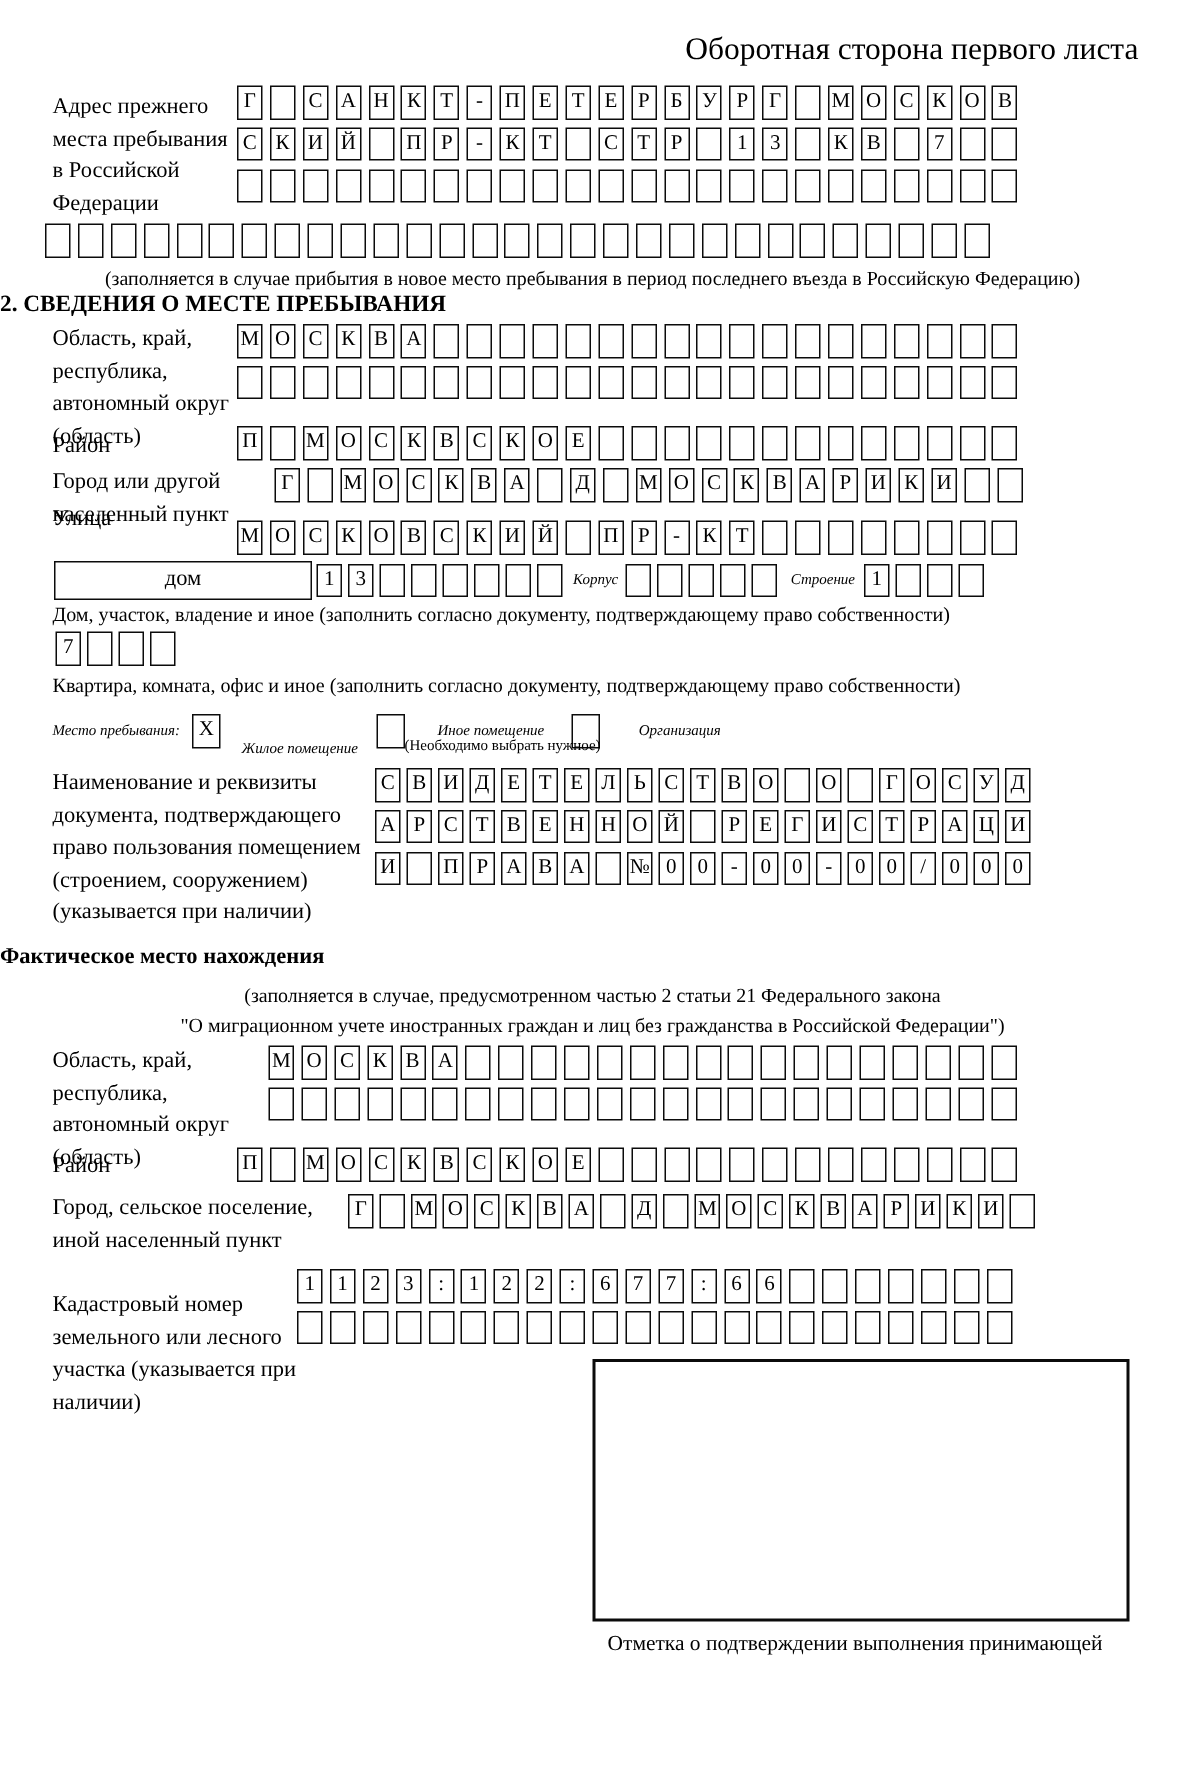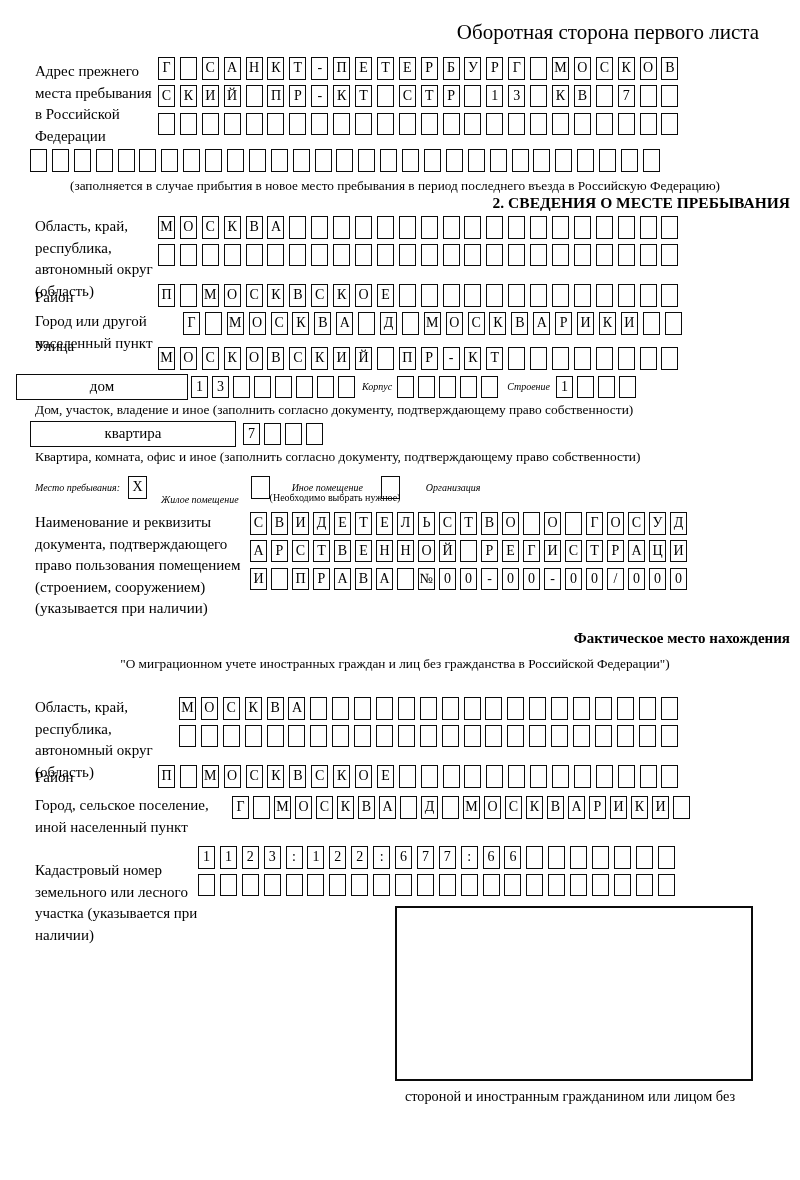--- a/index.html
+++ b/index.html
@@ -11,21 +11,21 @@
   .boxrow{display:flex;gap:4.9px;}
   .boxrow.g4{gap:4px;}
   .stack>.boxrow{margin-bottom:5.4px;}
   .cell{flex:none;width:17px;height:22.5px;border:1.6px solid #0b0b0b;
         display:inline-flex;align-items:center;justify-content:center;
         font-size:14px;line-height:1;background:#fff;}
   .check{flex:none;width:19px;height:23px;border:1.6px solid #0b0b0b;
          display:inline-flex;align-items:center;justify-content:center;font-size:14px;}
   .widebox{border:1.6px solid #0b0b0b;height:25.7px;display:inline-flex;
            align-items:center;justify-content:center;font-size:15px;flex:none;}
-  .title{font-weight:bold;text-align:right;width:790px;left:0;font-size:15.5px;}
+  .title{font-weight:bold;text-align:left;width:790px;left:0;font-size:15.5px;}
   .note{font-size:13.3px;text-align:center;width:790px;left:0;line-height:19.5px;}
   .footnote{font-size:13.4px;}
   .inlinelbl{font-size:10px;white-space:nowrap;font-style:italic;}
   .hrow{display:flex;align-items:center;}
   .stampbox{border:2px solid #0b0b0b;background:#fff;}
   .stampcap{font-size:14.3px;line-height:20.5px;text-align:center;}
 </style>
 </head>
 <body>
 
@@ -279,21 +279,21 @@
     <span class="cell"></span>
     <span class="cell"></span>
     <span class="cell"></span>
     <span class="cell"></span>
     <span class="cell"></span>
     <span class="cell"></span>
     <span class="cell"></span>
     <span class="cell"></span>
   </div>
 
-<div class="abs hrow" style="left:16px;top:374px;">
+<div class="abs hrow" style="left:36px;top:374px;">
   <span class="widebox" style="width:172px;">дом</span>
   <span class="boxrow g4" style="margin-left:3px;">
       <span class="cell">1</span>
       <span class="cell">3</span>
       <span class="cell"></span>
       <span class="cell"></span>
       <span class="cell"></span>
       <span class="cell"></span>
       <span class="cell"></span>
       <span class="cell"></span>
@@ -310,21 +310,20 @@
   <span class="boxrow g4">
       <span class="cell">1</span>
       <span class="cell"></span>
       <span class="cell"></span>
       <span class="cell"></span>
     </span>
 </div>
 <div class="abs footnote" style="left:35px;top:402px;">Дом, участок, владение и иное (заполнить согласно документу, подтверждающему право собственности)</div>
 
 <div class="abs hrow" style="left:30px;top:421px;">
-  <span class="widebox" style="width:206px;">квартира</span>
   <span class="boxrow g4" style="margin-left:7px;">
       <span class="cell">7</span>
       <span class="cell"></span>
       <span class="cell"></span>
       <span class="cell"></span>
     </span>
 </div>
 <div class="abs footnote" style="left:35px;top:449px;">Квартира, комната, офис и иное (заполнить согласно документу, подтверждающему право собственности)</div>
 
 <div class="abs hrow" style="left:35px;top:469px;">
@@ -406,20 +405,21 @@
       <span class="cell">0</span>
       <span class="cell">/</span>
       <span class="cell">0</span>
       <span class="cell">0</span>
       <span class="cell">0</span>
     </div>
 </div>
 
 <div class="abs title" style="top:630px;font-size:15px;">Фактическое место нахождения</div>
 <div class="abs note" style="top:654px;">
+  <div>(заполняется в случае, предусмотренном частью 2 статьи 21 Федерального закона</div>
   <div>"О миграционном учете иностранных граждан и лиц без гражданства в Российской Федерации")</div>
 </div>
 
 <div class="abs lblcol" style="left:35px;top:697px;width:140px;">Область, край, республика, автономный округ (область)</div>
 <div class="abs stack" style="left:179px;top:697px;">
   <div class="boxrow">
       <span class="cell">М</span>
       <span class="cell">О</span>
       <span class="cell">С</span>
       <span class="cell">К</span>
@@ -571,14 +571,14 @@
       <span class="cell"></span>
       <span class="cell"></span>
       <span class="cell"></span>
       <span class="cell"></span>
       <span class="cell"></span>
     </div>
 </div>
 
 <div class="abs stampbox" style="left:395px;top:906px;width:358px;height:175px;"></div>
 <div class="abs stampcap" style="left:355px;top:1086px;width:430px;">
-  <div>стороной и иностранным гражданином или лицом без</div>
+  <div>Отметка о подтверждении выполнения принимающей</div>
 </div>
 
 </body></html>

